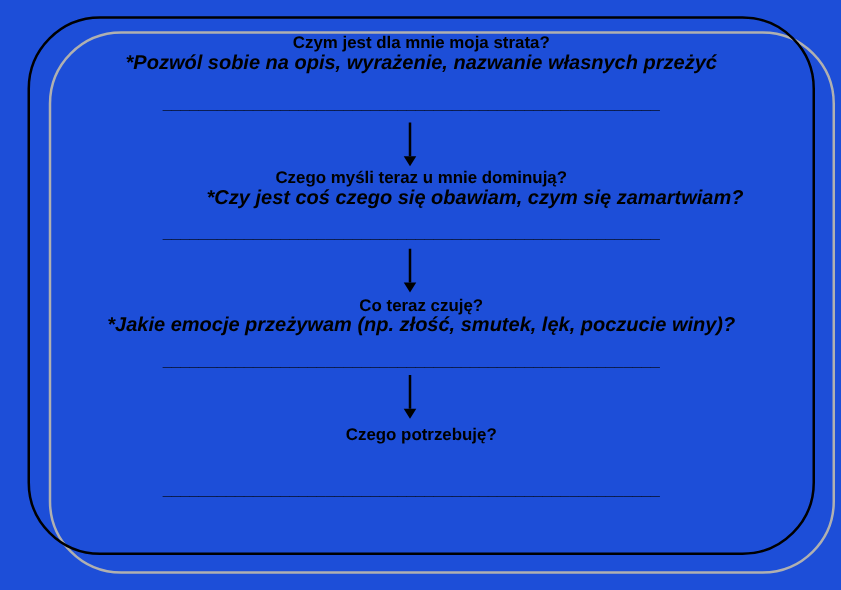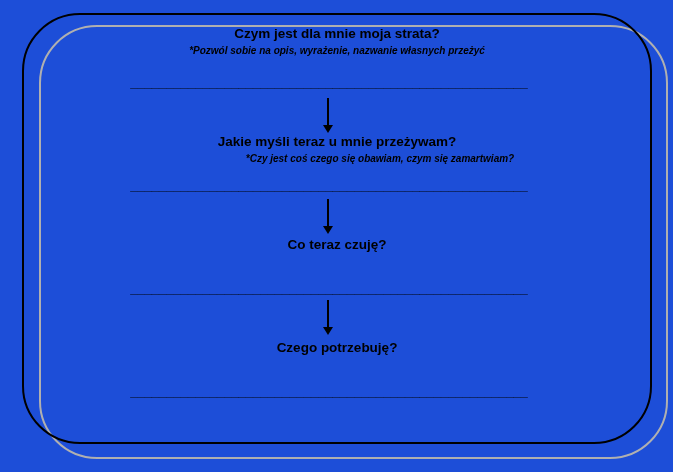--- a/index.html
+++ b/index.html
@@ -39,21 +39,21 @@
     text-align: center;
     z-index: 3;
     white-space: nowrap;
   }
   .section-title {
     font-size: 13.5px;
     line-height: 16px;
     font-weight: bold;
   }
   .section-subtitle {
-    font-size: 10px;
+    font-size: 16px;
     line-height: 16px;
     font-weight: bold;
     font-style: italic;
   }
   .answer-line {
     position: absolute;
     left: 123px;
     width: 412px;
     height: 20px;
     overflow: hidden;
@@ -104,30 +104,31 @@
 
   <div class="section-title t1">Czym jest dla mnie moja strata?</div>
   <div class="section-subtitle s1">*Pozwól sobie na opis, wyrażenie, nazwanie własnych przeżyć</div>
   <div class="answer-line l1">_______________________________________________________</div>
 
   <div class="down-arrow a1">
     <div class="arrow-shaft"></div>
     <div class="arrow-head"></div>
   </div>
 
-  <div class="section-title t2">Jakie myśli teraz u mnie przeżywam?</div>
+  <div class="section-title t2">Czego myśli teraz u mnie dominują?</div>
   <div class="section-subtitle s2">*Czy jest coś czego się obawiam, czym się zamartwiam?</div>
   <div class="answer-line l2">_______________________________________________________</div>
 
   <div class="down-arrow a2">
     <div class="arrow-shaft"></div>
     <div class="arrow-head"></div>
   </div>
 
   <div class="section-title t3">Co teraz czuję?</div>
+  <div class="section-subtitle s3">*Jakie emocje przeżywam (np. złość, smutek, lęk, poczucie winy)?</div>
   <div class="answer-line l3">_______________________________________________________</div>
 
   <div class="down-arrow a3">
     <div class="arrow-shaft"></div>
     <div class="arrow-head"></div>
   </div>
 
   <div class="section-title t4">Czego potrzebuję?</div>
   <div class="answer-line l4">_______________________________________________________</div>
 

